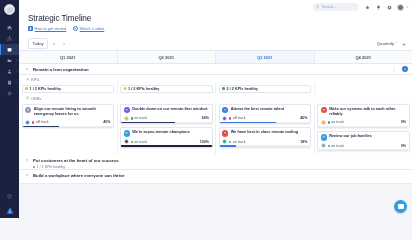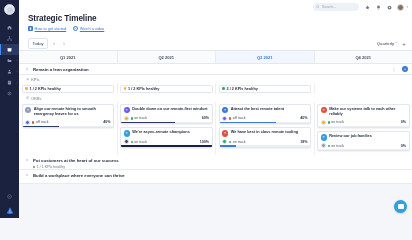--- a/index.html
+++ b/index.html
@@ -62,21 +62,21 @@
     width: 46px; height: 8px; border-radius: 4px; background: #eef1f6;
     display: flex; align-items: center; gap: 2px; padding: 0 3px;
     color: #9aa2b6; font-size: 3.6px;
   }
   .topicon { width: 6px; height: 6px; display:flex; align-items:center; justify-content:center; color:#6c7488; }
   .topavatar { width: 7px; height: 7px; border-radius: 50%; background: #8a6f5c; border:0.4px solid #d7dbe6; }
   .topcaret { font-size: 3.2px; color:#9aa2b6; margin-left:-3px; }
 
   
   .titleblock { padding: 0 0 0 9px; }
-  .page-title { font-size: 8.2px; font-weight: bold; color: #1c2033; letter-spacing: -0.1px; }
+  .page-title { font-size: 8.2px; font-weight: normal; color: #1c2033; letter-spacing: -0.1px; }
   .title-links { display: flex; gap: 7px; margin-top: 3px; align-items: center; }
   .tlink { display: flex; align-items: center; gap: 1.6px; color: #3a7bd5; font-size: 3.9px; }
   .tlink .tl-ico {
     width: 5px; height: 5px; border-radius: 1px; background: #3a7bd5;
     display: flex; align-items: center; justify-content: center; color: #fff;
   }
   .tlink .tl-ico.circle { border-radius: 50%; background: #ffffff; border: 0.6px solid #3a7bd5; color:#3a7bd5; }
   .tlink u { text-decoration: underline; text-underline-offset: 0.5px; }
 
   

